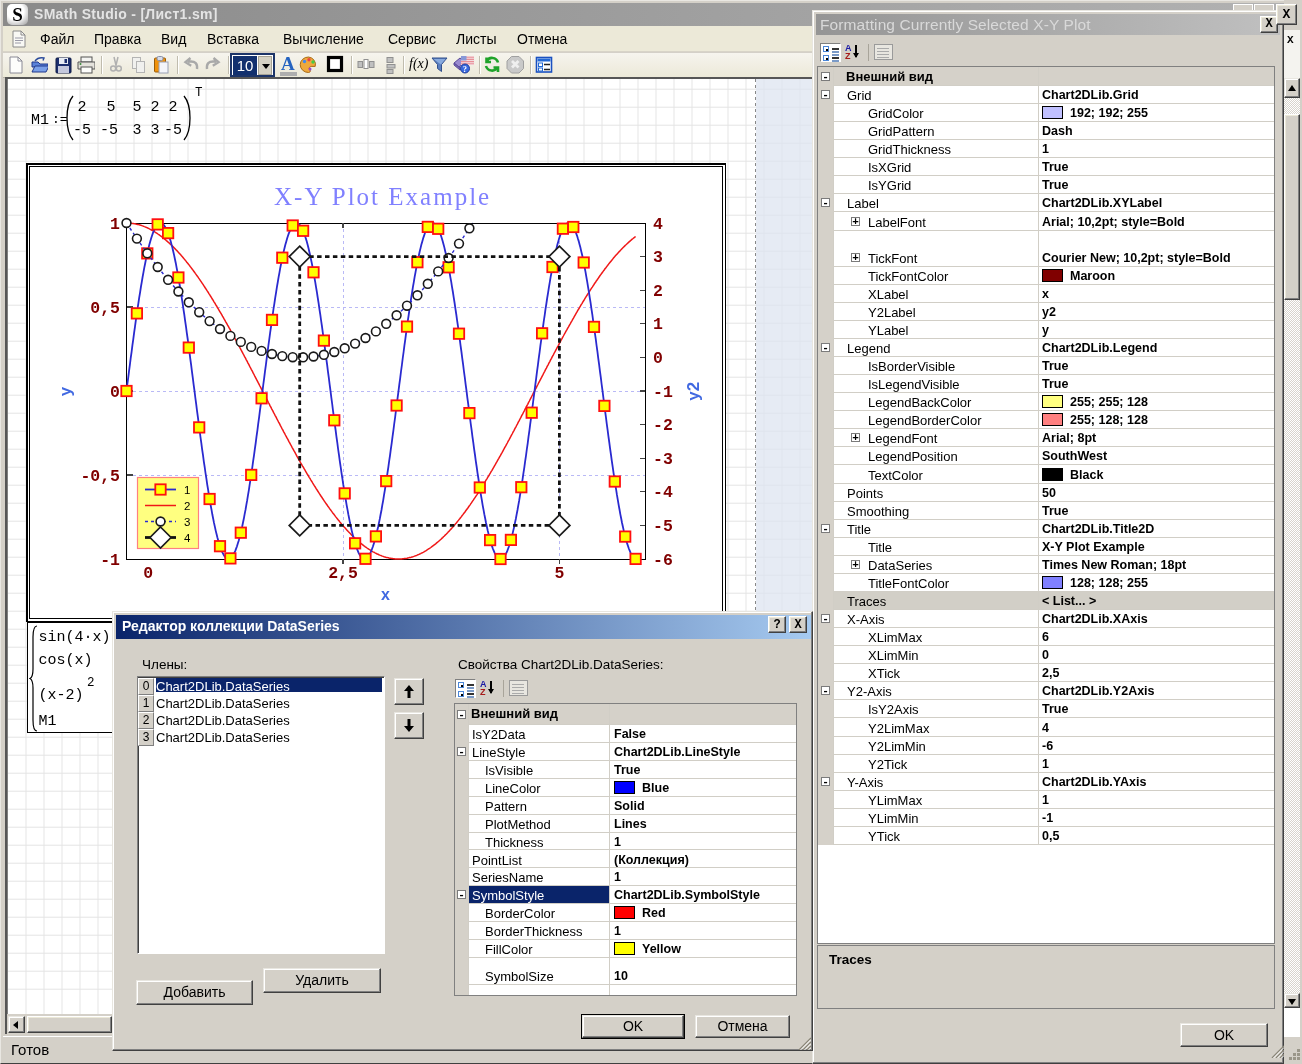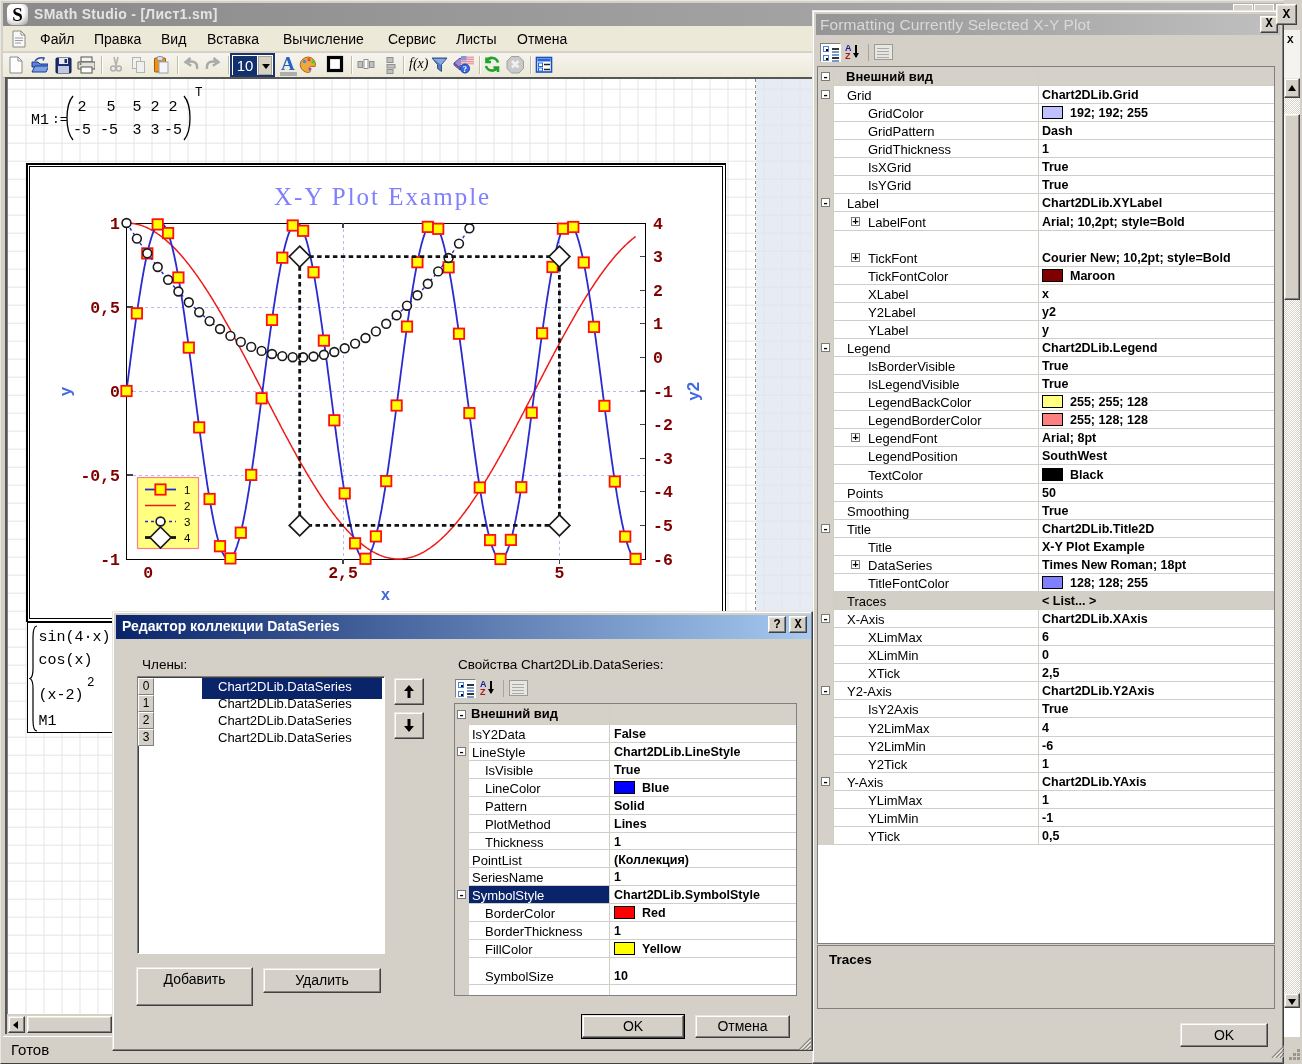--- a/index.html
+++ b/index.html
@@ -65,21 +65,21 @@
 #panelgrid { position:absolute; left:4px; top:55px; width:458px; height:878px; background:#fff; border:1px solid #808080; }
 #paneldesc { position:absolute; left:4px; top:934px; width:458px; height:64px; background:#d4d0c8; border:1px solid #808080; }
 
 #dialog { position:absolute; left:112px; top:611px; width:701px; height:440px; background:#d4d0c8; border:1px solid; border-color:#e8e6e0 #404040 #404040 #e8e6e0; box-shadow:inset -1px -1px 0 #808080, inset 1px 1px 0 #ffffff; }
 #dlgtitle { position:absolute; left:3px; top:3px; width:695px; height:24px; background:linear-gradient(to right,#0a246a,#a6caf0); }
 #dlgtitle span { position:absolute; left:6px; top:3px; font-size:14px; font-weight:bold; color:#fff; }
 .capbtn { position:absolute; top:4px; width:18px; height:17px; font-size:12px; font-weight:bold; text-align:center; line-height:16px; color:#000; font-family:"Liberation Mono",monospace; }
 #dlglist { position:absolute; left:24px; top:64px; width:248px; height:278px; }
 .lbitem { position:absolute; left:0; width:100%; height:17px; }
 .lbnum { position:absolute; left:0; top:0; width:16px; height:17px; border:1px solid; border-color:#fff #808080 #808080 #fff; background:#d4d0c8; font-size:12px; text-align:center; line-height:15px; }
-.lbtext { position:absolute; left:18px; top:0; right:2px; height:21px; font-size:13px; line-height:17px; padding-left:16px; white-space:nowrap;margin-left:46px; }
+.lbtext { position:absolute; left:18px; top:0; right:2px; height:14px; font-size:13px; line-height:17px; padding-left:0; white-space:nowrap; }
 .button { position:absolute; border:1px solid; border-color:#e8e6e0 #404040 #404040 #e8e6e0; box-shadow:inset -1px -1px 0 #808080, inset 1px 1px 0 #ffffff; background:#d4d0c8; font-size:14px; text-align:center; color:#000; }
 .button.default { outline:1.5px solid #000; }
 #dlggrid { position:absolute; left:341px; top:91px; width:343px; height:293px; background:#fff; border:1px solid #808080; }
 .label13 { position:absolute; font-size:13.5px; color:#000; white-space:nowrap; }
 
 #rstrip { position:absolute; left:1284px; top:0; width:18px; height:1064px; background:#d4d0c8; }
 .hatch { background-image:conic-gradient(#fff 0 25%, #d8d4cc 0 50%, #fff 0 75%, #d8d4cc 0); background-size:2px 2px; }
 .arrbtn { position:absolute; border:1px solid; border-color:#e8e6e0 #404040 #404040 #e8e6e0; box-shadow:inset -1px -1px 0 #808080, inset 1px 1px 0 #ffffff; background:#d4d0c8; }
 .arrbtn i { position:absolute; width:0; height:0; }
 </style></head>
@@ -893,21 +893,21 @@
         </div>
         <div class="pgrow" style="top:263px;height:17.9px;">
           <div class="pggut" style="height:17.9px;width:14px"></div>
           <span class="pgname" style="left:30px">SymbolSize</span>
           <span class="pgval" style="left:159px">10</span>
         </div>
       <div class="pgvline" style="left:154px;height:291px"></div>
       <div class="pggut" style="height:291px;width:14px"></div>
     </div>
   </div>
-  <div class="button" style="left:23px;top:355px;width:117px;height:39px;line-height:23px">Добавить</div>
+  <div class="button" style="left:23px;top:368px;width:117px;height:25px;line-height:23px">Добавить</div>
   <div class="button" style="left:150px;top:356px;width:118px;height:25px;line-height:23px">Удалить</div>
   <div class="button default" style="left:469px;top:403px;width:102px;height:23px;line-height:21px">OK</div>
   <div class="button" style="left:582px;top:403px;width:95px;height:23px;line-height:21px">Отмена</div>
   <svg class="abs" style="left:684px;top:424px" width="14" height="14">
       <g stroke="#8a8678" stroke-width="1.5">
         <line x1="2" y1="14" x2="14" y2="2"></line>
         <line x1="6" y1="14" x2="14" y2="6"></line>
         <line x1="10" y1="14" x2="14" y2="10"></line>
       </g>
       <g stroke="#fff" stroke-width="1">

